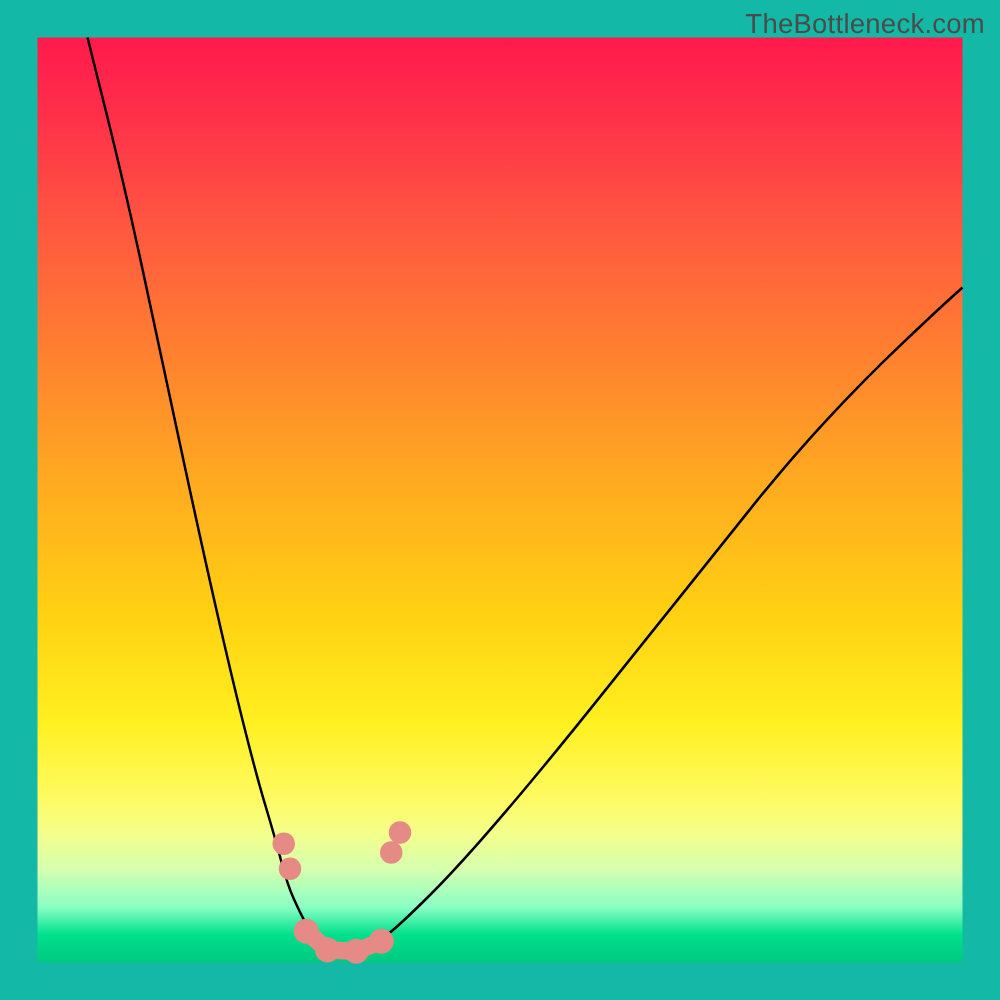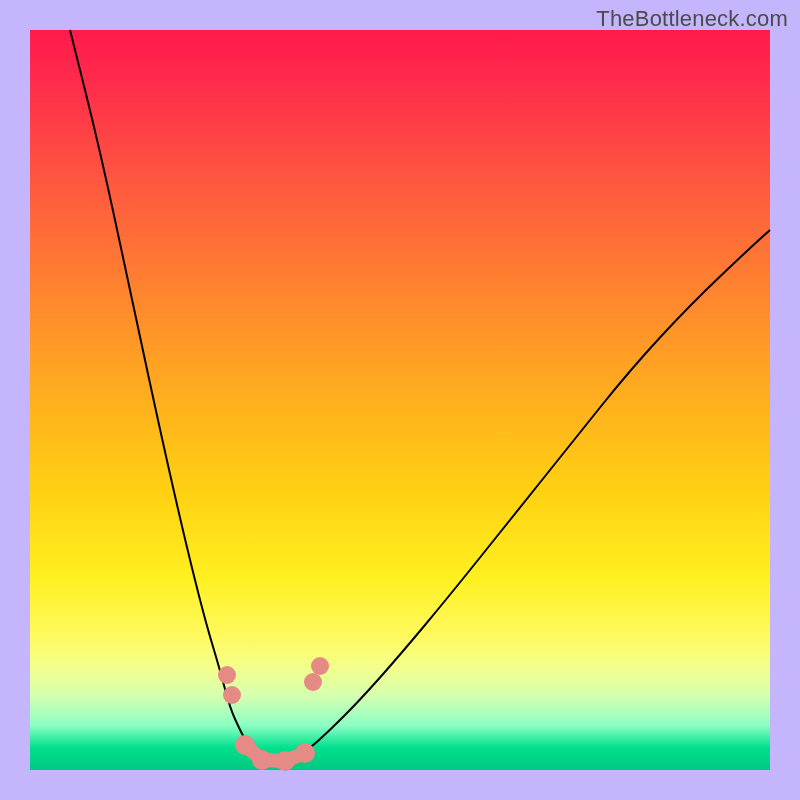--- a/index.html
+++ b/index.html
@@ -10,21 +10,21 @@
     background: #000;
     overflow: hidden;
     font-family: Arial, Helvetica, sans-serif;
   }
   .frame {
     position: absolute;
     left: 0;
     top: 0;
     width: 800px;
     height: 800px;
-    background: #c4b5fd;
+    background: #14b8a6;
   }
   .plot-area {
     position: absolute;
     left: 30px;
     top: 30px;
     width: 740px;
     height: 740px;
     background: linear-gradient(
       to bottom,
       #ff1a4d 0%,

